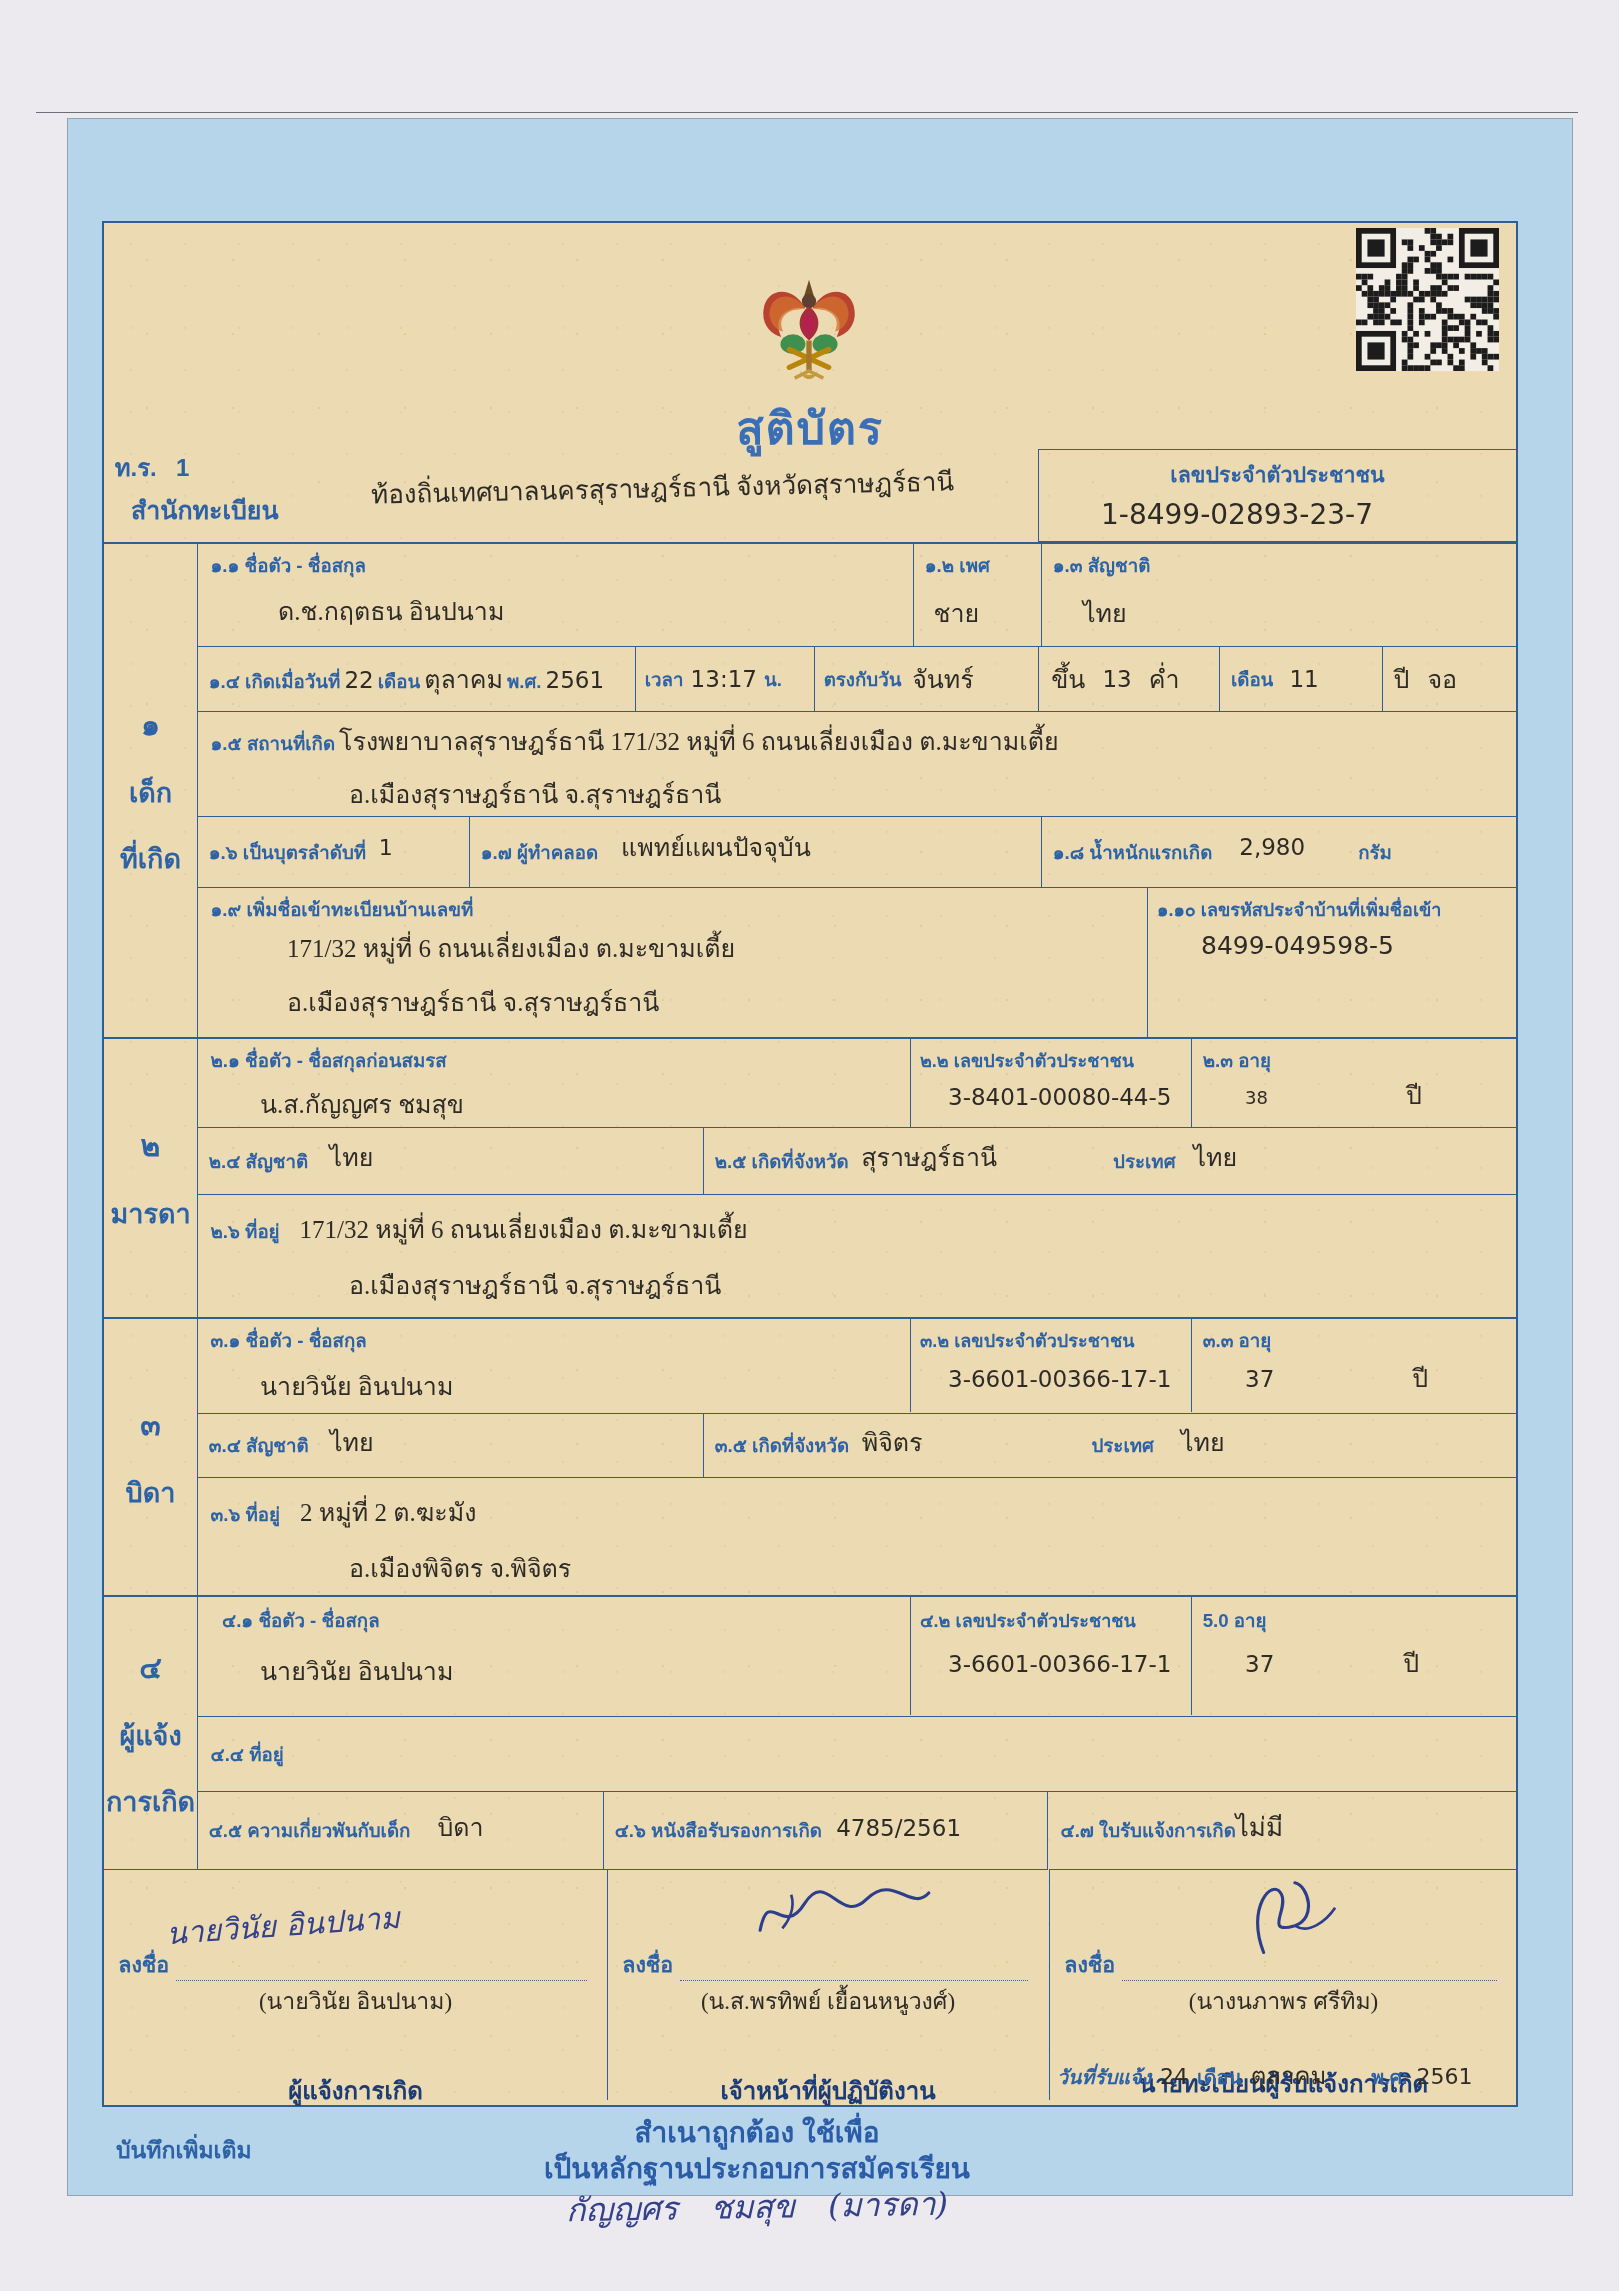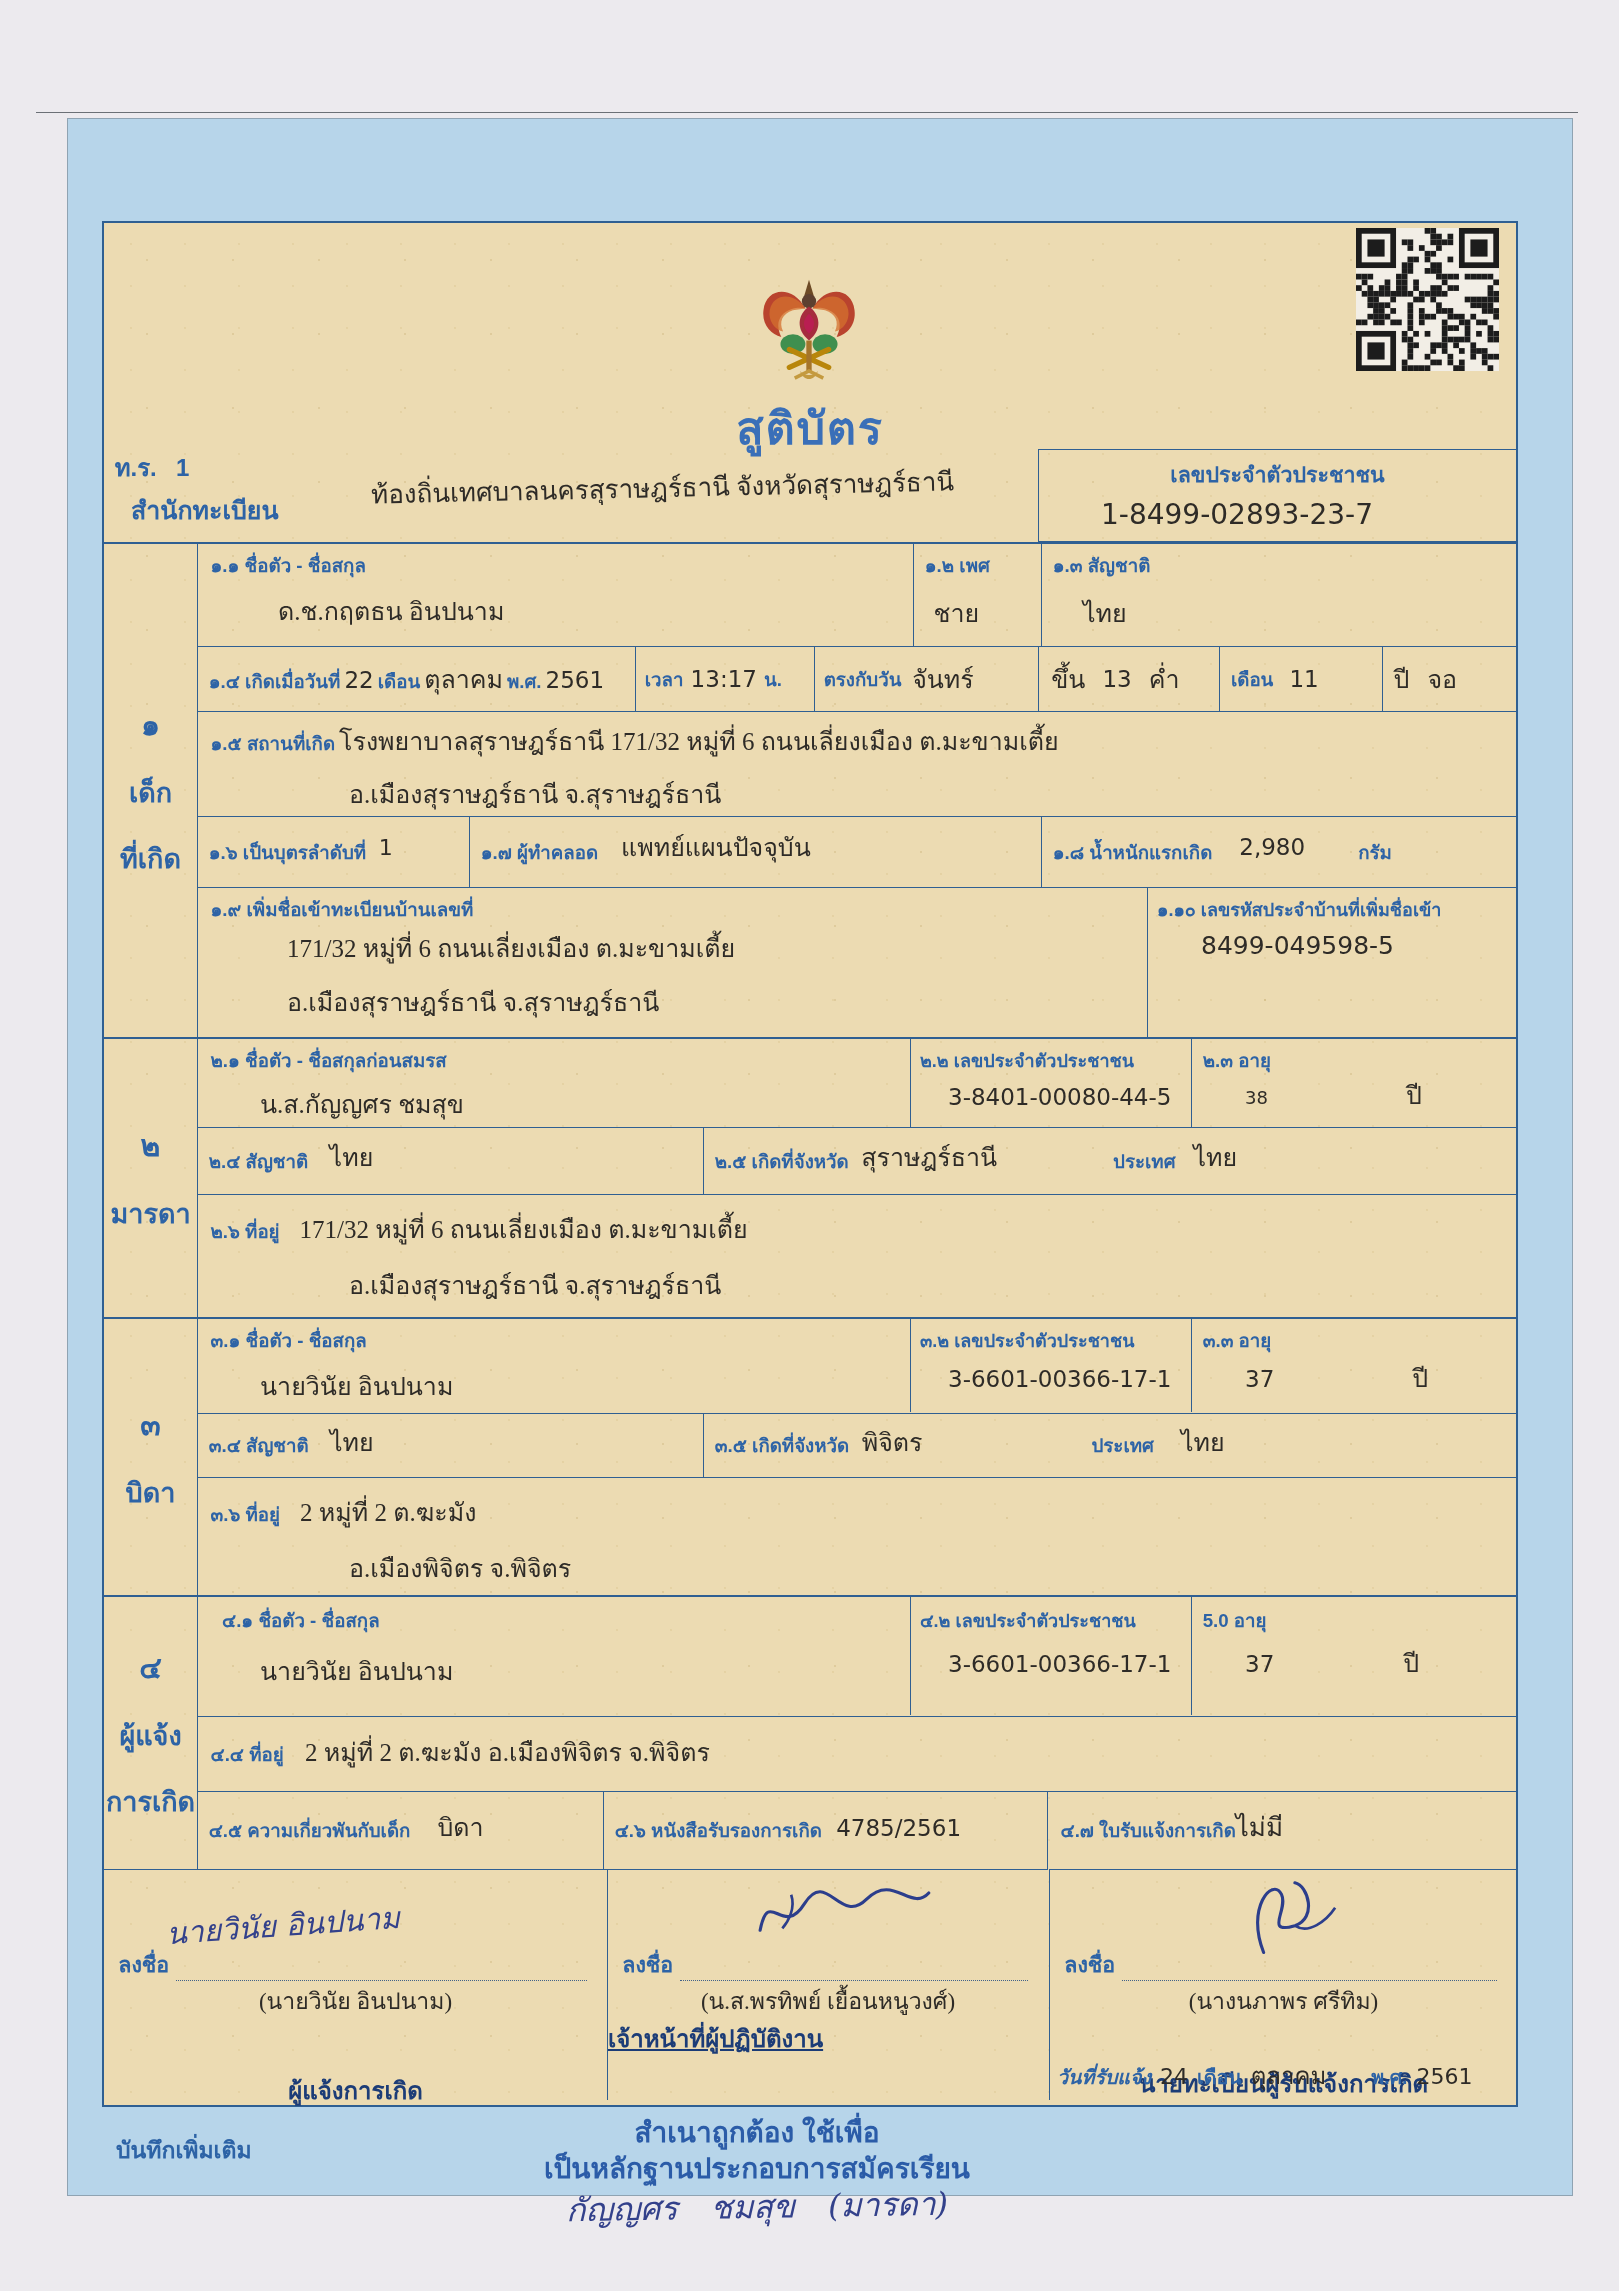--- a/index.html
+++ b/index.html
@@ -451,21 +451,20 @@
       <div class="lbl" style="margin:9px 0 0 9px;font-size:18px;">๔.๒ เลขประจำตัวประชาชน</div>
       <div class="num" style="margin:16px 0 0 37px;font-size:23px;">3-6601-00366-17-1</div>
     </div>
     <div class="cell bt3 bl" style="left:1087px;top:1372px;width:325px;height:120px;">
       <div class="lbl f-label" style="margin:9px 0 0 10.7px;">5.0 อายุ</div>
       <span class="num" style="margin:16px 0 0 53px;font-size:23px;display:inline-block;">37</span>
       <span class="val f-val" style="margin-left:125px;">ปี</span>
     </div>
     <div class="cell bt" style="left:94px;top:1493px;width:1319px;height:76px;display:flex;align-items:center;">
       <span class="lbl f-label" style="margin-left:12.5px;">๔.๔ ที่อยู่</span>
-      <span class="val f-val" style="margin-left:21.4px;margin-bottom:5.3px;">2 หมู่ที่ 2 ต.ฆะมัง อ.เมืองพิจิตร จ.พิจิตร</span>
     </div>
     <div class="cell bt" style="left:94px;top:1568px;width:405px;height:78px;display:flex;align-items:center;">
       <span class="lbl f-label" style="margin-left:10.7px;">๔.๕ ความเกี่ยวพันกับเด็ก</span>
       <span class="val f-val" style="margin-left:27px;margin-bottom:7.1px;">บิดา</span>
     </div>
     <div class="cell bt bl" style="left:499px;top:1568px;width:444px;height:78px;display:flex;align-items:center;">
       <span class="lbl f-label" style="margin-left:10.7px;">๔.๖ หนังสือรับรองการเกิด</span>
       <span class="num" style="margin-left:14.3px;margin-bottom:5.3px;font-size:23px;">4785/2561</span>
     </div>
     <div class="cell bt bl" style="left:943px;top:1568px;width:470px;height:78px;display:flex;align-items:center;">
@@ -486,21 +485,21 @@
     <div class="cell bt bl" style="left:503px;top:1646px;width:441px;height:231px;">
       <svg class="scribble" style="left:134px;top:7.1px;" width="196" height="71" viewBox="0 0 220 80">
         <path d="M20,60 C30,10 45,70 70,30 S110,55 140,25 S190,40 210,18" stroke="#2c3e8c" stroke-width="3.5" fill="none" stroke-linecap="round"></path>
         <path d="M55,20 C60,35 52,50 45,58" stroke="#2c3e8c" stroke-width="3" fill="none"></path>
       </svg>
       <div class="sigline">
         <span class="lbl" style="font-size:21.4px;">ลงชื่อ</span>
         <span class="dots"></span>
       </div>
       <div class="val paren" style="text-align:center;margin-top:1.8px;">(น.ส.พรทิพย์ เยื้อนหนูวงศ์)</div>
-      <div class="role" style="text-decoration:underline;">เจ้าหน้าที่ผู้ปฏิบัติงาน</div>
+      <div class="role" style="text-align:center;margin-top:52px;">เจ้าหน้าที่ผู้ปฏิบัติงาน</div>
     </div>
 
     <div class="cell bt bl" style="left:945px;top:1646px;width:468px;height:231px;">
       <svg class="scribble" style="left:160px;top:1.8px;" width="143" height="85" viewBox="0 0 160 95">
         <path d="M60,90 C40,40 70,5 80,25 C88,42 60,70 95,60 C120,52 110,15 95,12" stroke="#2c3e8c" stroke-width="3.5" fill="none" stroke-linecap="round"></path>
         <path d="M95,60 C110,70 130,55 140,40" stroke="#2c3e8c" stroke-width="3" fill="none"></path>
       </svg>
       <div class="sigline">
         <span class="lbl" style="font-size:21.4px;">ลงชื่อ</span>
         <span class="dots"></span>

